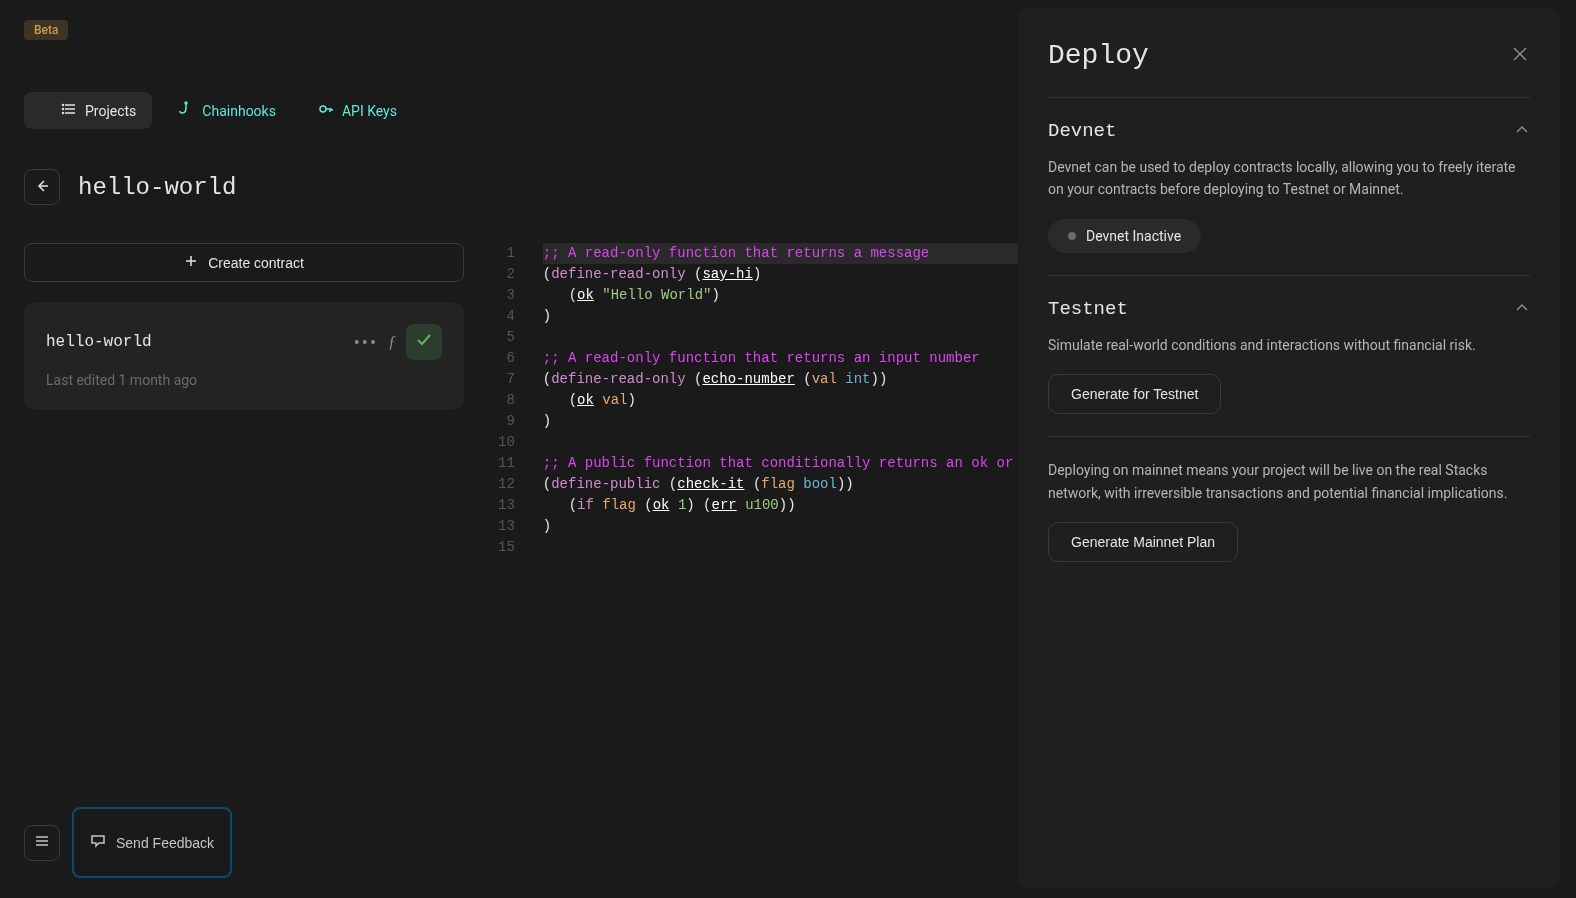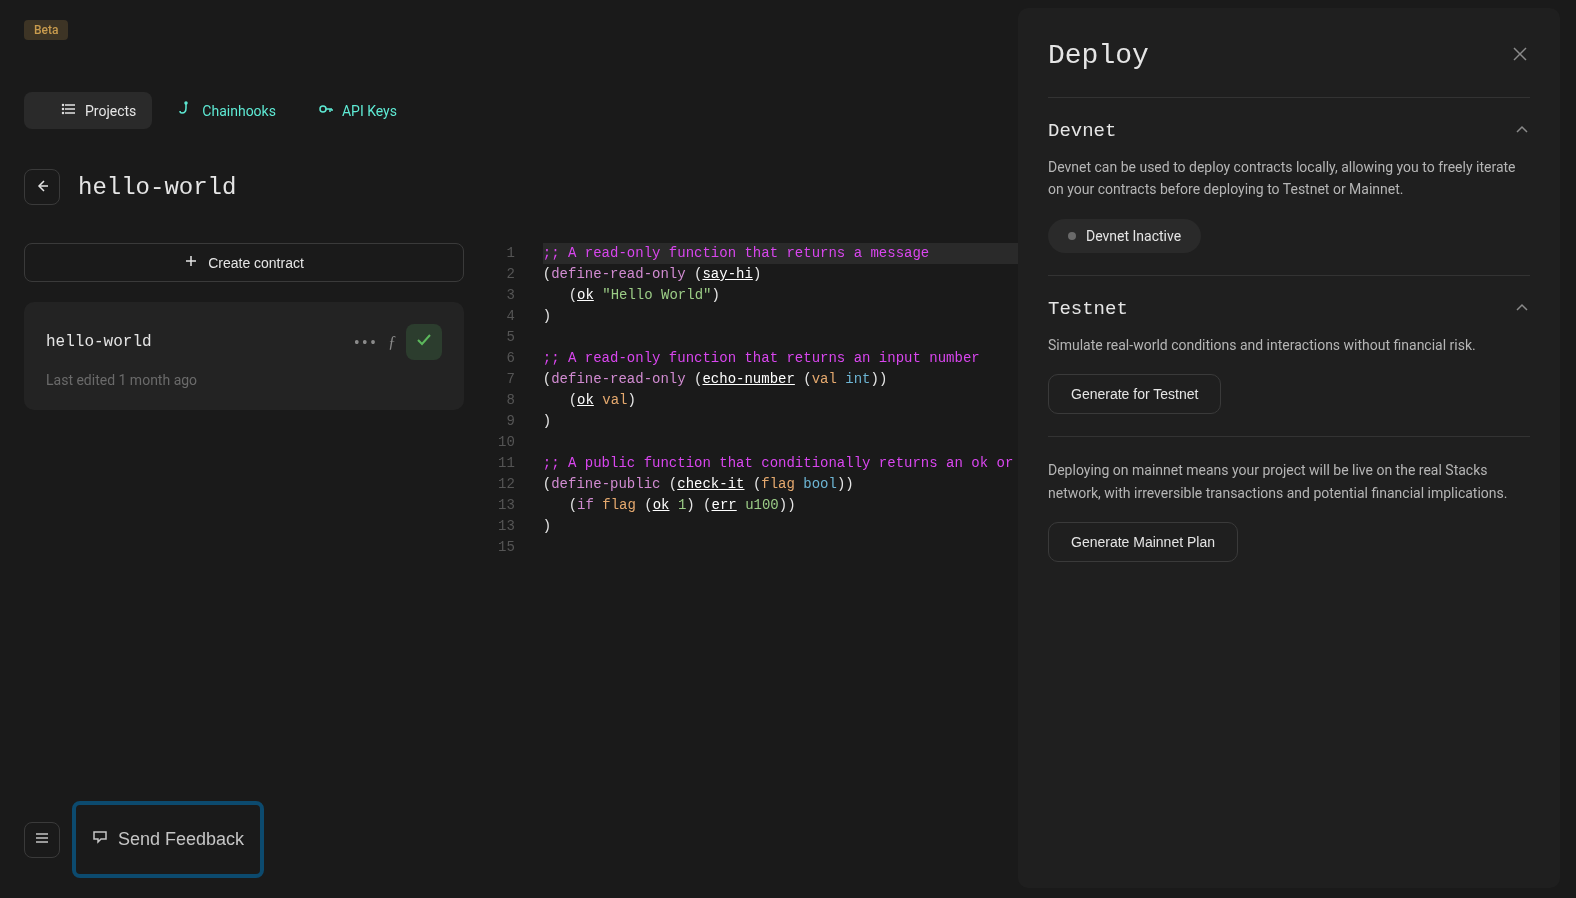--- a/index.html
+++ b/index.html
@@ -409,25 +409,25 @@
       width: 16px;
       height: 16px;
       stroke: #c5c5c5;
     }
 
     .feedback-btn {
       display: flex;
       align-items: center;
       gap: 10px;
       padding: 24px 16px;
-      border: 4px solid #0c4a6e;
+      border: 2px solid #0c4a6e;
       border-radius: 8px;
       background: transparent;
       color: #c5c5c5;
-      font-size: 18px;
+      font-size: 14px;
       cursor: pointer;
     }
 
     .feedback-btn svg {
       width: 16px;
       height: 16px;
       stroke: #c5c5c5;
     }
   </style>
 </head>

